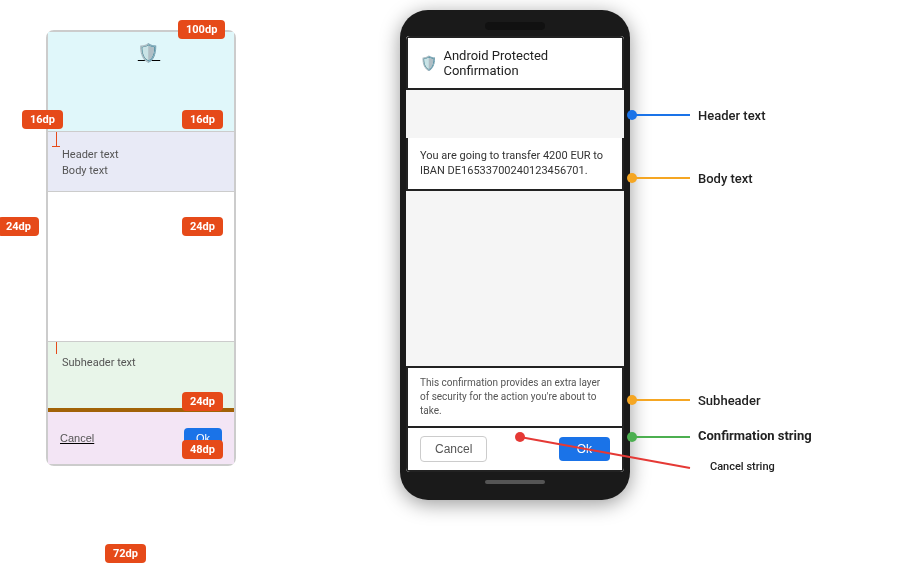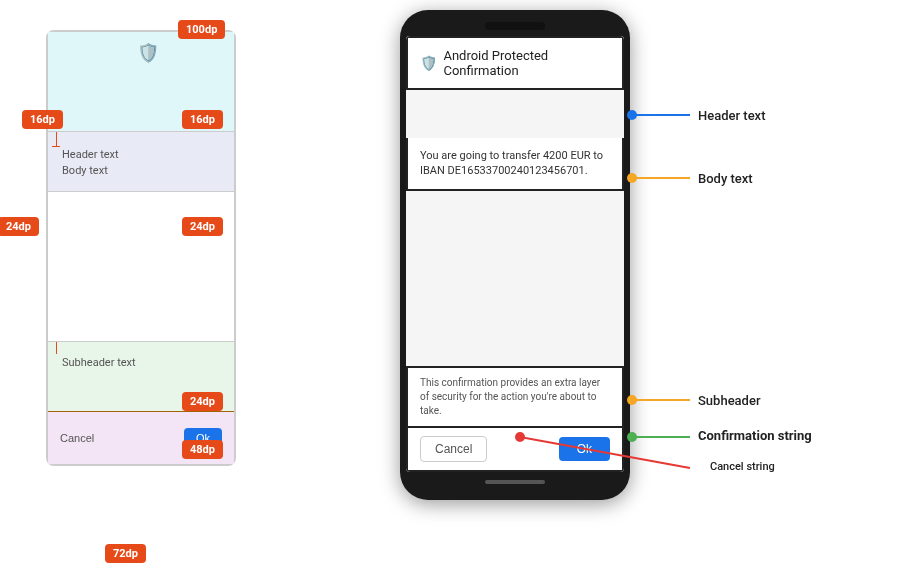--- a/index.html
+++ b/index.html
@@ -11,20 +11,21 @@
       overflow: hidden;
       position: relative;
     }
 
     
     .left-diagram {
       position: absolute;
       left: 30px;
       top: 30px;
       width: 220px;
+      text-decoration: underline;
     }
 
     .phone-frame-left {
       position: relative;
       width: 190px;
       left: 16px;
       background: #fff;
       border: 2px solid #ccc;
       border-radius: 8px;
       overflow: visible;
@@ -55,21 +56,21 @@
       height: 150px;
       border-bottom: 1px solid #ccc;
     }
 
     .section-subheader {
       background: #e8f5e9;
       height: 70px;
       position: relative;
       padding-left: 28px;
       padding-top: 6px;
-      border-bottom: 1px solid #a16207;
+      border-bottom: 4px solid #a16207;
     }
 
     .section-footer {
       background: #f3e5f5;
       height: 52px;
       display: flex;
       align-items: center;
       justify-content: space-between;
       padding: 0 12px;
     }

